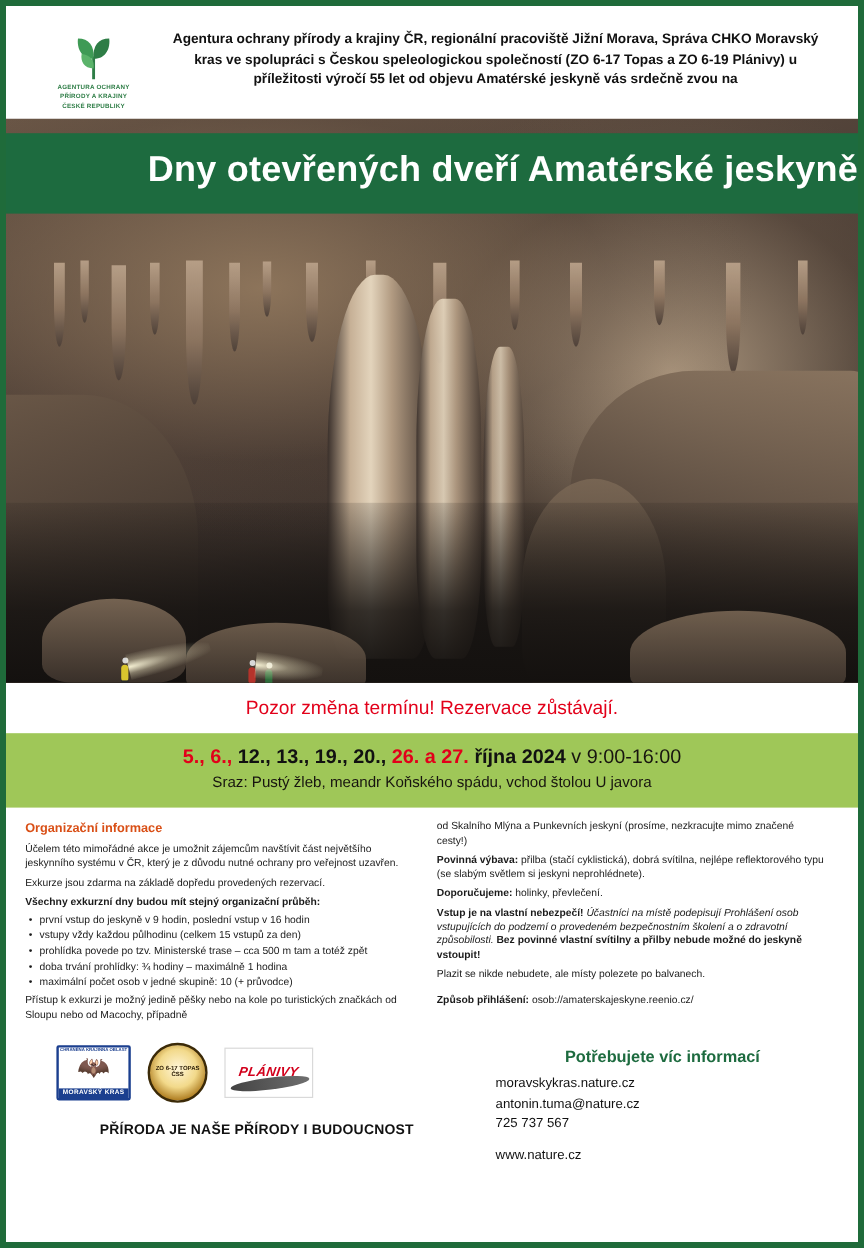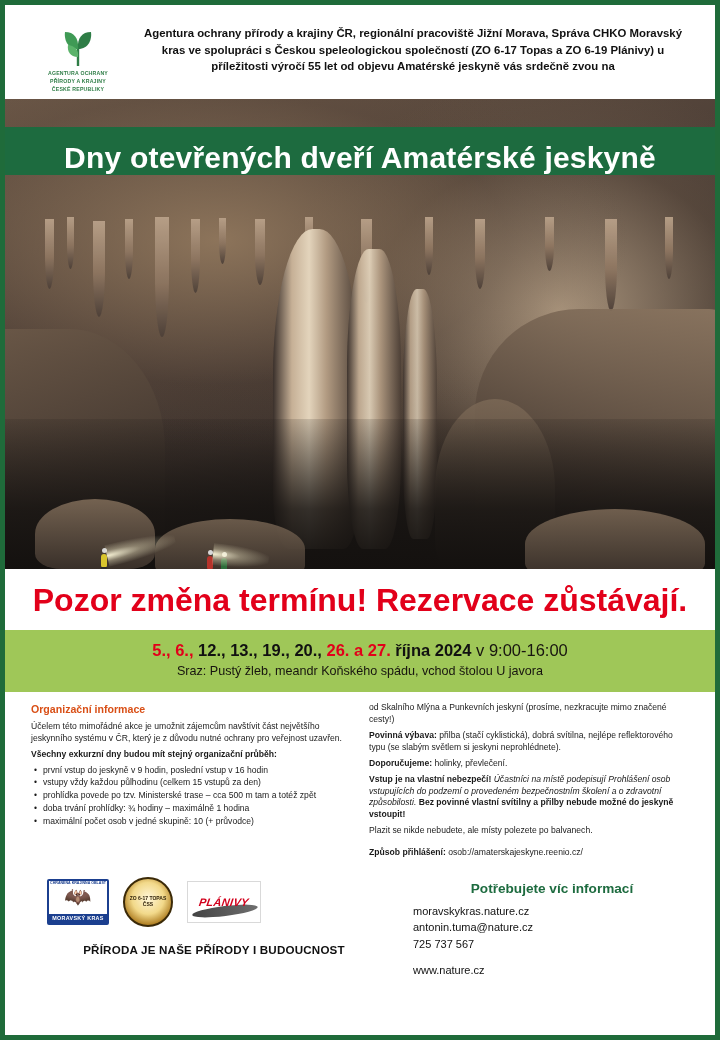--- a/index.html
+++ b/index.html
@@ -114,44 +114,44 @@
   .caver .legs { position:absolute; left:2px; top:20px; width:6px; height:6px; background:#2b2b2b; }
   .lamp {
     position: absolute;
     width: 70px; height: 22px;
     background: radial-gradient(ellipse at 0% 50%, rgba(255,250,220,.95) 0%, rgba(255,248,210,.35) 35%, rgba(255,245,200,0) 75%);
     transform-origin: left center;
   }
 
   .title-band {
     position: absolute;
-    top: 28px; left: 0; right: 0;
+    top: 12px; left: 0; right: 0;
     background: #1d6b3f;
-    padding: 14px 0 1px 0;
-    text-align: center;
+    padding: 14px 0 20px 0;
+    text-align: right;
   }
   .title-band h1 {
     margin: 0;
     font-size: 30px;
     line-height: 1.1;
     color: #ffffff;
     font-weight: bold;
     letter-spacing: .2px;
   }
 
   
   .alert {
     text-align: center;
     padding: 13px 0 11px 0;
     background: #ffffff;
   }
   .alert span {
     color: #e2001a;
-    font-weight: bold;
-    font-size: 32px;
+    font-weight: normal;
+    font-size: 16px;
     margin-top: 16px;
   }
 
   
   .dates {
     background: #9fc758;
     padding: 11px 0 12px 0;
     text-align: center;
     color: #17140f;
   }
@@ -166,21 +166,21 @@
   .dates .line2, .dates .line3 {
     font-size: 12.6px;
     line-height: 1.35;
     font-weight: normal;
   }
 
   
   .info {
     display: flex;
     gap: 18px;
-    padding: 10px 26px 0 26px;
+    padding: 10px 26px 0 16px;
     font-size: 8.6px;
     line-height: 1.38;
   }
   .info .col { width: 50%; }
   .info h3 {
     margin: 0 0 4px 0;
     font-size: 10.6px;
     color: #d94f16;
     font-weight: bold;
   }
@@ -392,28 +392,30 @@
     <div class="line1">
       <span class="red">5., 6.,</span><span class="blk"> 12., 13., 19., 20., </span><span class="red">26. a 27.</span><span class="blk"> října 2024</span><span class="time"> v 9:00-16:00</span>
     </div>
     <div class="line2">Sraz: Pustý žleb, meandr Koňského spádu, vchod štolou U javora</div>
   </div>
 
   <div class="info">
     <div class="col">
       <h3>Organizační informace</h3>
       <p>Účelem této mimořádné akce je umožnit zájemcům navštívit část největšího jeskynního systému v ČR, který je z důvodu nutné ochrany pro veřejnost uzavřen.</p>
+      <p>Exkurze jsou zdarma na základě dopředu provedených rezervací.</p>
       <p class="b">Všechny exkurzní dny budou mít stejný organizační průběh:</p>
       <ul>
         <li>první vstup do jeskyně v 9 hodin, poslední vstup v 16 hodin</li>
         <li>vstupy vždy každou půlhodinu (celkem 15 vstupů za den)</li>
         <li>prohlídka povede po tzv. Ministerské trase – cca 500 m tam a totéž zpět</li>
         <li>doba trvání prohlídky: ¾ hodiny – maximálně 1 hodina</li>
         <li>maximální počet osob v jedné skupině: 10 (+ průvodce)</li>
       </ul>
+      <p>Přístup k exkurzi je možný jedině pěšky nebo na kole po turistických značkách od Sloupu nebo od Macochy, případně</p>
     </div>
     <div class="col">
       <p>od Skalního Mlýna a Punkevních jeskyní (prosíme, nezkracujte mimo značené cesty!)</p>
       <p>
         <span class="b">Povinná výbava:</span><span> přilba (stačí cyklistická), dobrá svítilna, nejlépe reflektorového typu (se slabým světlem si jeskyni neprohlédnete).</span>
       </p>
       <p>
         <span class="b">Doporučujeme:</span><span> holinky, převlečení.</span>
       </p>
       <p>

